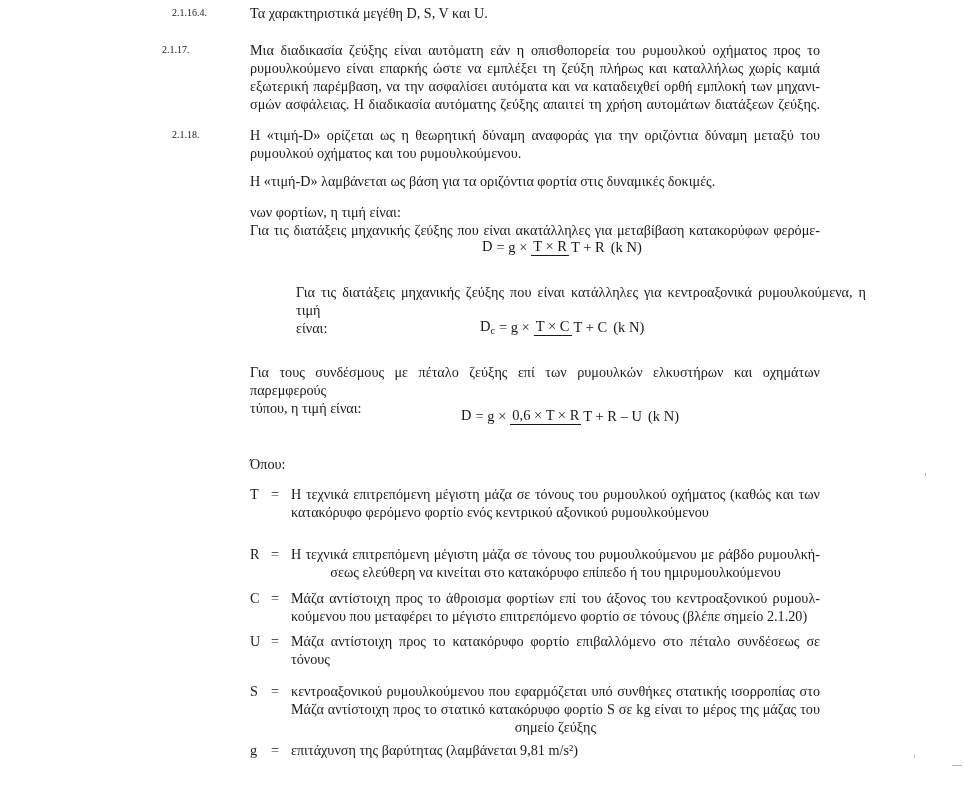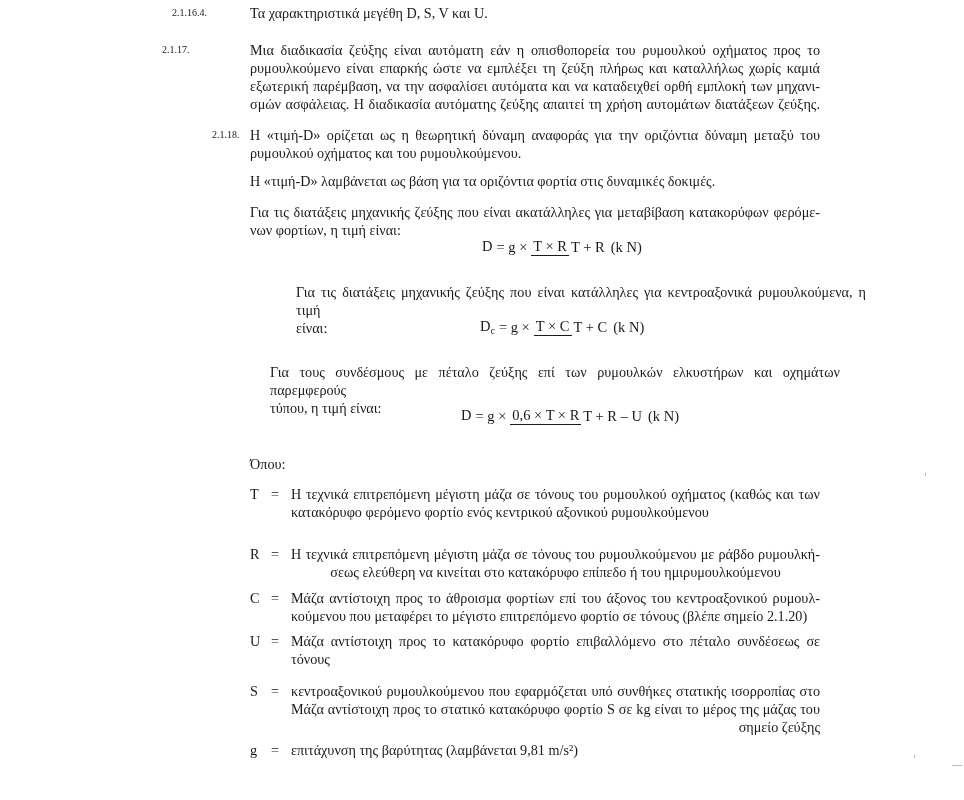--- a/index.html
+++ b/index.html
@@ -35,31 +35,31 @@
   <div class="abs txt" style="left:250px; top:4px; width:570px; text-align:left;">Τα χαρακτηριστικά μεγέθη D, S, V και U.</div>
 
   <div class="abs num" style="left:162px; top:41px;">2.1.17.</div>
   <div class="abs" style="left:250px; top:41px; width:570px;">
     <div class="txt justify-last">Μια διαδικασία ζεύξης είναι αυτόματη εάν η οπισθοπορεία του ρυμουλκού οχήματος προς το</div>
     <div class="txt justify-last">ρυμουλκούμενο είναι επαρκής ώστε να εμπλέξει τη ζεύξη πλήρως και καταλλήλως χωρίς καμιά</div>
     <div class="txt justify-last">εξωτερική παρέμβαση, να την ασφαλίσει αυτόματα και να καταδειχθεί ορθή εμπλοκή των μηχανι-</div>
     <div class="txt justify-last">σμών ασφάλειας. Η διαδικασία αυτόματης ζεύξης απαιτεί τη χρήση αυτομάτων διατάξεων ζεύξης.</div>
   </div>
 
-  <div class="abs num" style="left:172px; top:126px;margin-left:40px;">2.1.18.</div>
+  <div class="abs num" style="left:172px; top:126px;">2.1.18.</div>
   <div class="abs" style="left:250px; top:126px; width:570px;">
     <div class="txt justify-last">Η «τιμή-D» ορίζεται ως η θεωρητική δύναμη αναφοράς για την οριζόντια δύναμη μεταξύ του</div>
     <div class="txt" style="text-align:left;">ρυμουλκού οχήματος και του ρυμουλκούμενου.</div>
   </div>
 
   <div class="abs txt" style="left:250px; top:172px; width:570px; text-align:left;">Η «τιμή-D» λαμβάνεται ως βάση για τα οριζόντια φορτία στις δυναμικές δοκιμές.</div>
 
   <div class="abs" style="left:250px; top:203px; width:570px;">
+    <div class="txt" style="text-align:left;">νων φορτίων, η τιμή είναι:</div>
     <div class="txt justify-last">Για τις διατάξεις μηχανικής ζεύξης που είναι ακατάλληλες για μεταβίβαση κατακορύφων φερόμε-</div>
-    <div class="txt" style="text-align:left;">νων φορτίων, η τιμή είναι:</div>
   </div>
 
   <div class="formula" style="left:482px; top:238px;">
     <span><span>D</span><span class="sub"></span></span>
     <span style="margin-left:4px;">= g ×</span>
     <span class="frac">
       <span class="numr">T × R</span>
       <span class="den">T + R</span>
     </span>
     <span>(k N)</span>
@@ -73,21 +73,21 @@
   <div class="formula" style="left:480px; top:318px;">
     <span><span>D</span><span class="sub">c</span></span>
     <span style="margin-left:4px;">= g ×</span>
     <span class="frac">
       <span class="numr">T × C</span>
       <span class="den">T + C</span>
     </span>
     <span>(k N)</span>
   </div>
 
-  <div class="abs" style="left:250px; top:363px; width:570px;margin-left:20px;">
+  <div class="abs" style="left:250px; top:363px; width:570px;">
     <div class="txt justify-last">Για τους συνδέσμους με πέταλο ζεύξης επί των ρυμουλκών ελκυστήρων και οχημάτων παρεμφερούς</div>
     <div class="txt" style="text-align:left;">τύπου, η τιμή είναι:</div>
   </div>
 
   <div class="formula" style="left:461px; top:407px;">
     <span><span>D</span><span class="sub"></span></span>
     <span style="margin-left:4px;">= g ×</span>
     <span class="frac">
       <span class="numr">0,6 × T × R</span>
       <span class="den">T + R – U</span>
@@ -134,21 +134,21 @@
         <div style="text-align:left;">τόνους</div>
       </div>
     </div>
 
     <div>
       <div class="def-sym" style="left:250px; top:682px;">S</div>
       <div class="def-eq" style="left:271px; top:682px;">=</div>
       <div class="def-text" style="left:291px; top:682px; width:529px;">
         <div class="justify-last">κεντροαξονικού ρυμουλκούμενου που εφαρμόζεται υπό συνθήκες στατικής ισορροπίας στο</div>
         <div class="justify-last">Μάζα αντίστοιχη προς το στατικό κατακόρυφο φορτίο S σε kg είναι το μέρος της μάζας του</div>
-        <div style="text-align:right;">σημείο ζεύξης</div>
+        <div style="text-align:center;">σημείο ζεύξης</div>
       </div>
     </div>
 
     <div>
       <div class="def-sym" style="left:250px; top:741px;">g</div>
       <div class="def-eq" style="left:271px; top:741px;">=</div>
       <div class="def-text" style="left:291px; top:741px; width:529px; text-align:left;">
         <div>επιτάχυνση της βαρύτητας (λαμβάνεται 9,81 m/s²)</div>
       </div>
     </div>

